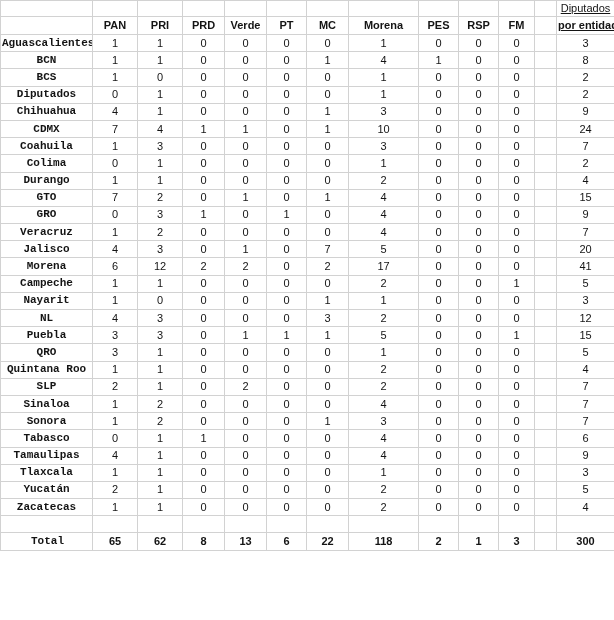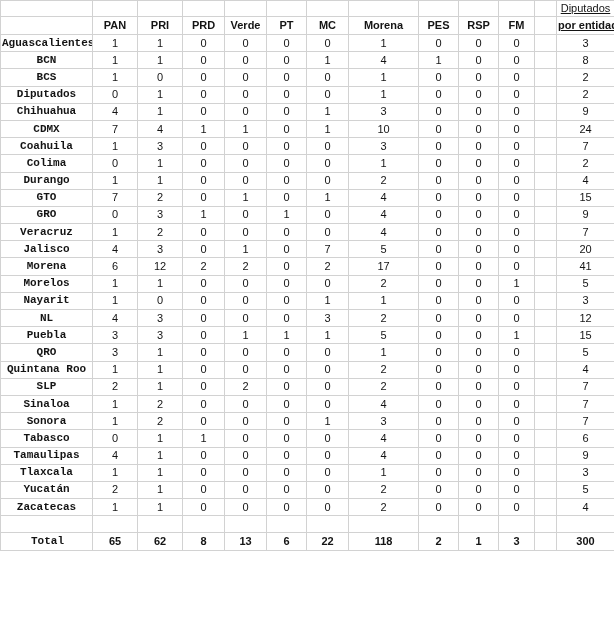--- a/index.html
+++ b/index.html
@@ -315,21 +315,21 @@
           <td class="num">0</td>
           <td class="num">2</td>
           <td class="num">17</td>
           <td class="num">0</td>
           <td class="num">0</td>
           <td class="num">0</td>
           <td class="spacer"></td>
           <td class="num">41</td>
         </tr>
         <tr>
-          <td class="state">Morelos</td>
+          <td class="state">Campeche</td>
           <td class="num">1</td>
           <td class="num">1</td>
           <td class="num">0</td>
           <td class="num">0</td>
           <td class="num">0</td>
           <td class="num">0</td>
           <td class="num">2</td>
           <td class="num">0</td>
           <td class="num">0</td>
           <td class="num">1</td>

